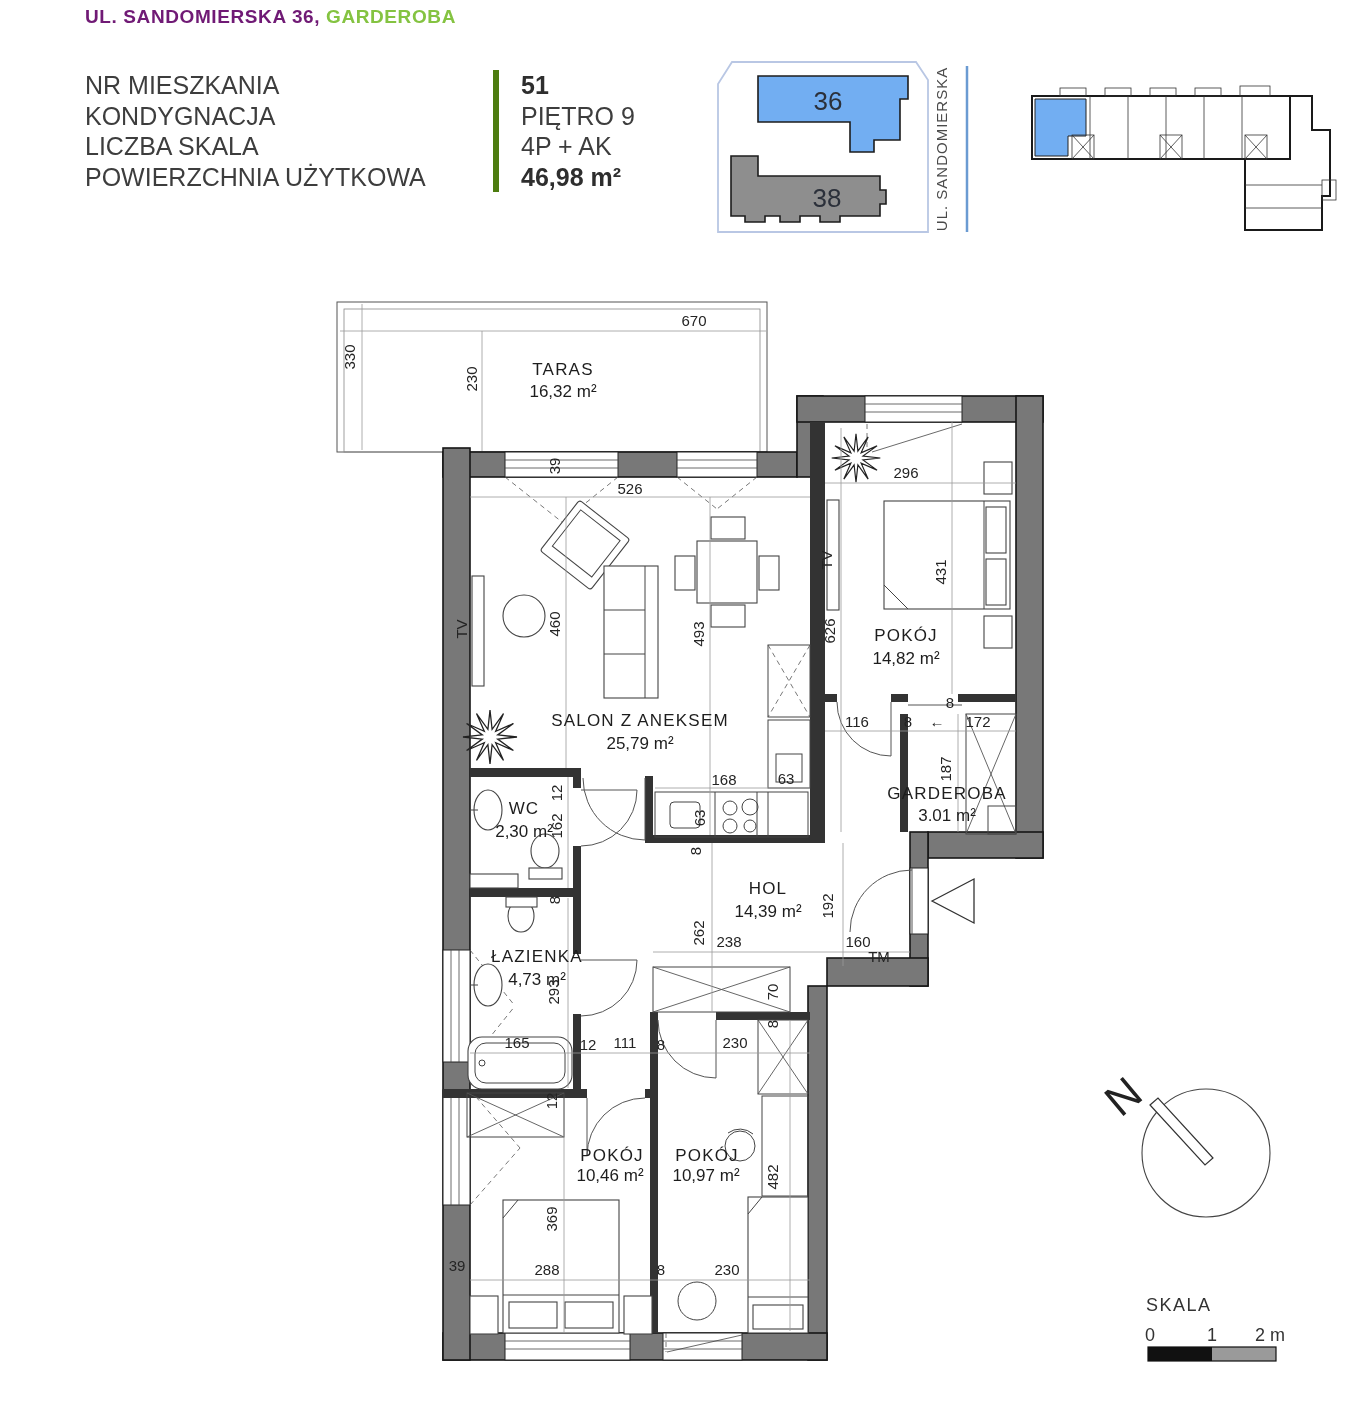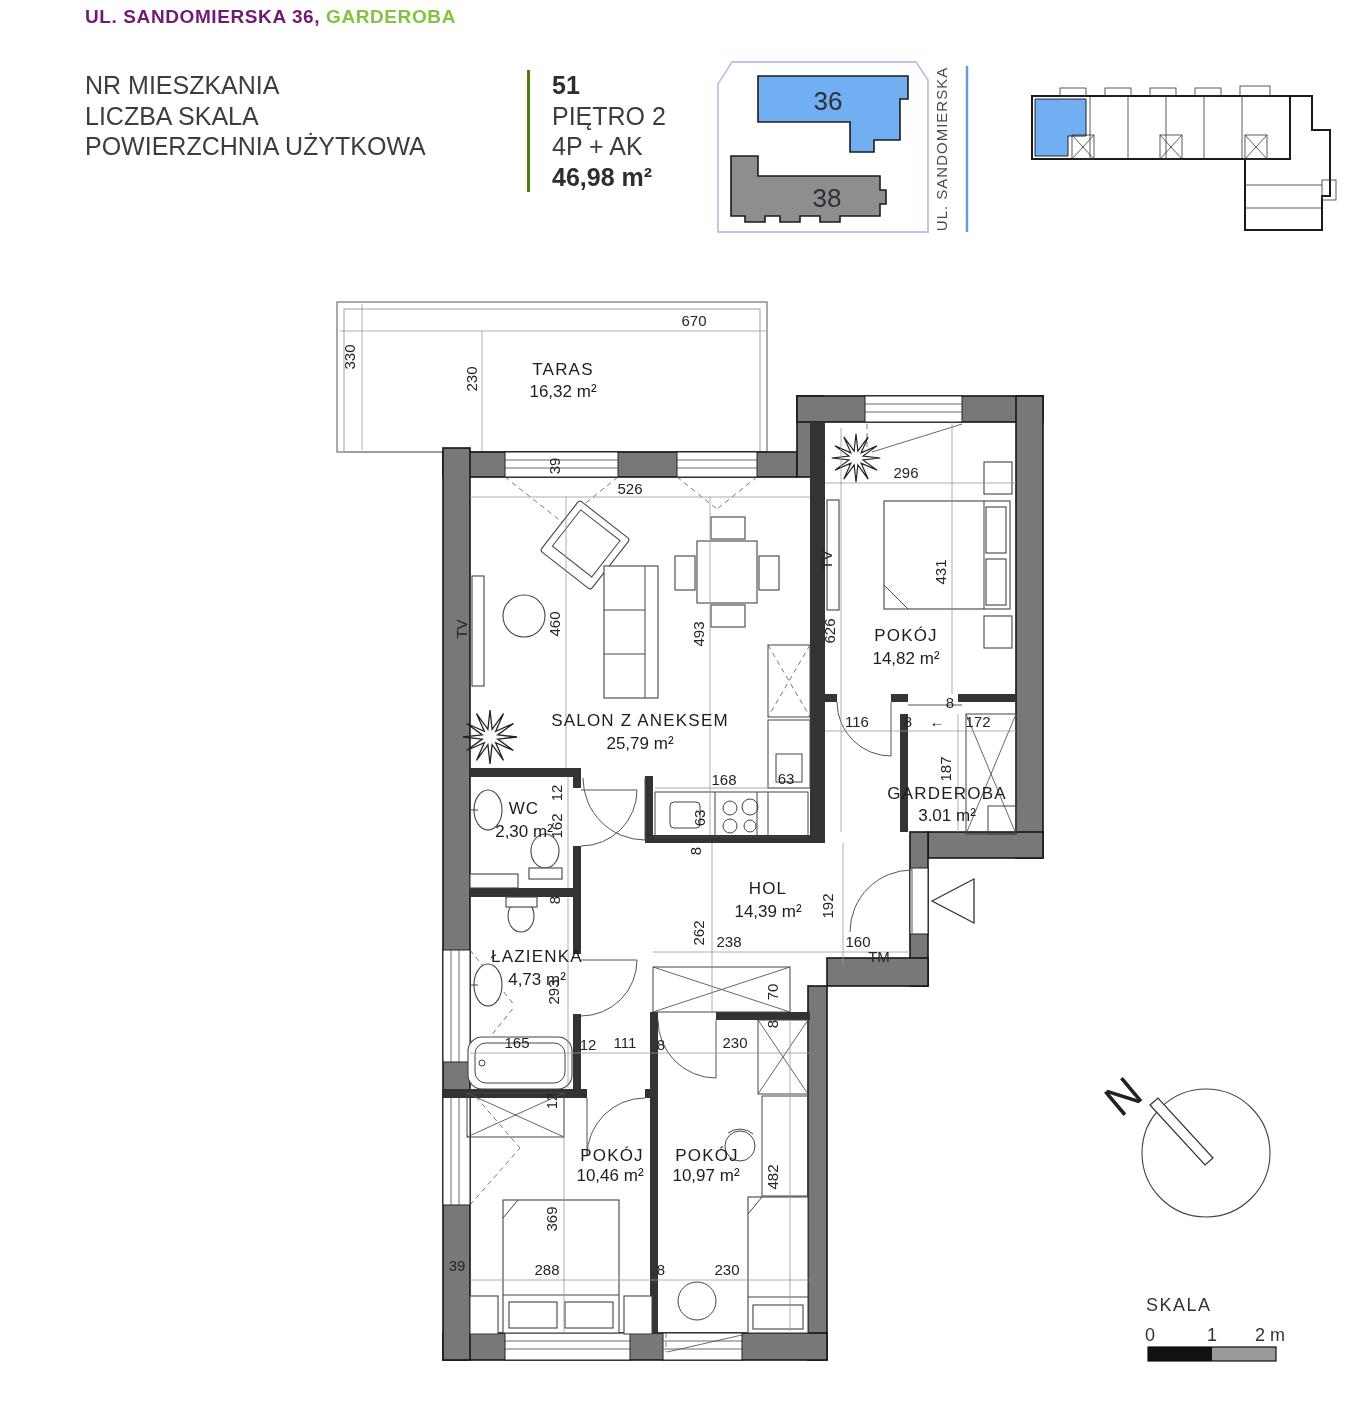--- a/index.html
+++ b/index.html
@@ -6,21 +6,21 @@
   .page{position:relative;width:1363px;height:1405px;background:#fff;overflow:hidden;
         font-family:"Liberation Sans",sans-serif;}
   .hdr{position:absolute;left:85px;top:6px;}
   .hdr h1{margin:0;font-size:19px;font-weight:bold;letter-spacing:.6px;}
   .teal{color:#701a75;}
   .green{color:#84c341;}
   .info{position:absolute;left:85px;top:70px;display:flex;}
   .info-col{display:flex;flex-direction:column;}
   .info-col div{font-size:25px;line-height:30.5px;color:#3d3d3d;font-weight:300;white-space:nowrap;}
   .info-labels{width:408px;}
-  .info-values{border-left:3px solid #4d7c0f;padding-left:22px;margin-left:34px;}
+  .info-values{border-left:6px solid #4d7c0f;padding-left:22px;}
   .info-values .bold{font-weight:bold;color:#2e2e2e;}
   svg text{font-family:"Liberation Sans",sans-serif;}
   .wall{fill:#787878;stroke:#161616;stroke-width:1.6;}
   .iwall{fill:#333;stroke:none;}
   .win{fill:#fff;stroke:#222;stroke-width:1;}
   .wline{stroke:#444;stroke-width:.8;fill:none;}
   .wdash{stroke:#555;stroke-width:.8;fill:none;stroke-dasharray:5 4;}
   .furn{fill:#fff;stroke:#444;stroke-width:1.1;}
   .furn2{fill:none;stroke:#444;stroke-width:1;}
   .xline{stroke:#555;stroke-width:.9;fill:none;}
@@ -44,26 +44,27 @@
 
 <div class="page">
 
   <div class="hdr">
     <h1><span class="teal">UL. SANDOMIERSKA 36,</span> <span class="green">GARDEROBA</span></h1>
   </div>
 
   <div class="info">
     <div class="info-col info-labels">
       <div>NR MIESZKANIA</div>
+      <div>KONDYGNACJA</div>
       <div>LICZBA SKALA</div>
       <div>POWIERZCHNIA UŻYTKOWA</div>
     </div>
     <div class="info-col info-values">
       <div class="bold">51</div>
-      <div>PIĘTRO 2</div>
+      <div>PIĘTRO 9</div>
       <div>4P + AK</div>
       <div class="bold">46,98 m²</div>
     </div>
   </div>
 
   <svg style="position:absolute;left:0;top:0;" width="1363" height="1405" viewBox="0 0 1363 1405" xmlns="http://www.w3.org/2000/svg">
     <defs>
       <g id="star">
         <polygon points="27,0 7.7,2.1 23.4,13.5 5.7,5.7 13.5,23.4 2.1,7.7 0,27 -2.1,7.7 -13.5,23.4 -5.7,5.7 -23.4,13.5 -7.7,2.1 -27,0 -7.7,-2.1 -23.4,-13.5 -5.7,-5.7 -13.5,-23.4 -2.1,-7.7 0,-27 2.1,-7.7 13.5,-23.4 5.7,-5.7 23.4,-13.5 7.7,-2.1" fill="#fff" stroke="#222" stroke-width="1.3"></polygon>
       </g>

